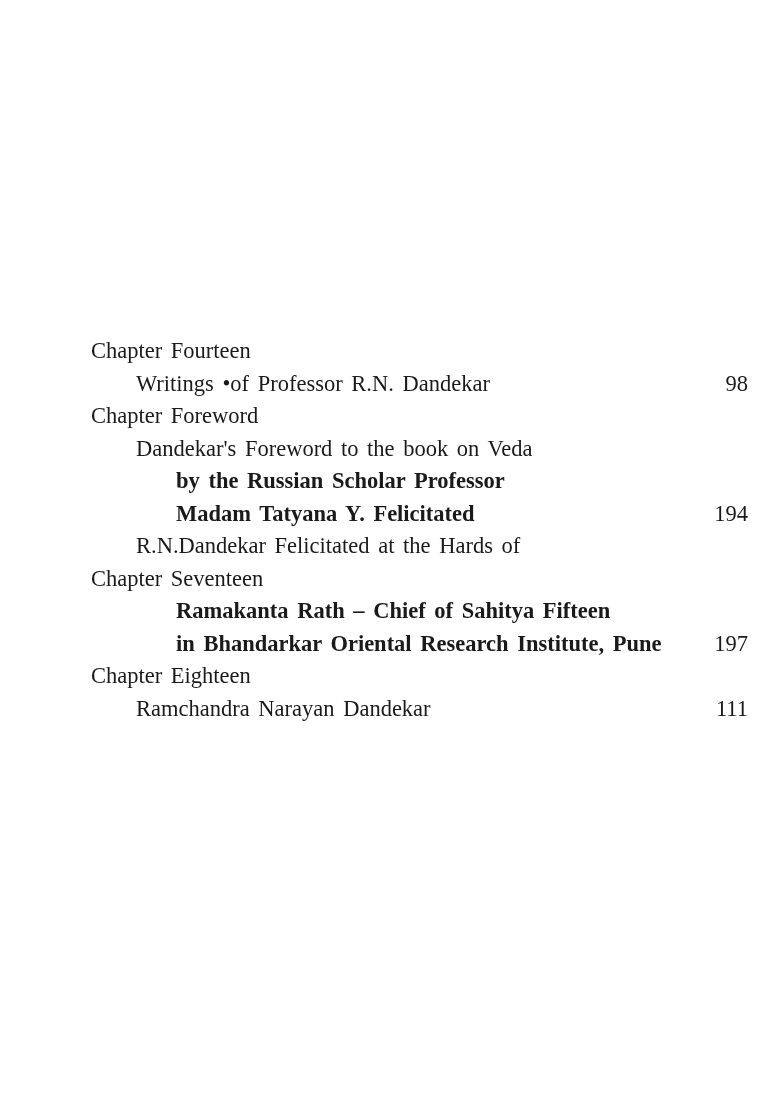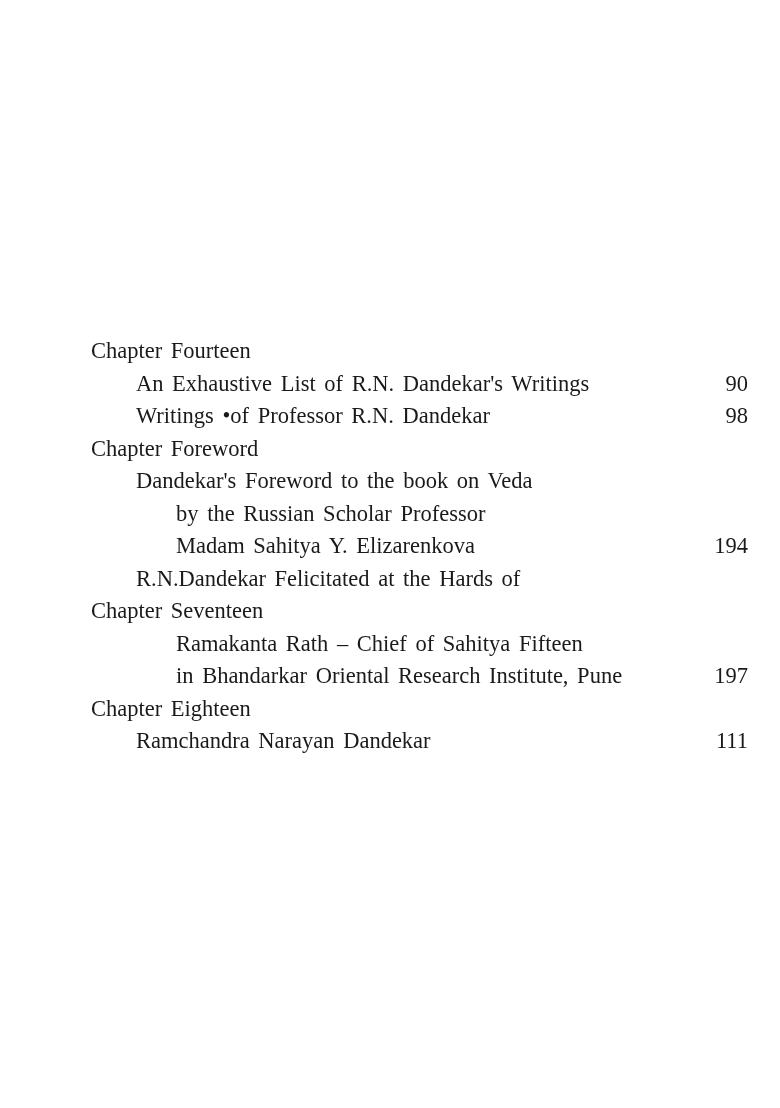--- a/index.html
+++ b/index.html
@@ -29,56 +29,52 @@
       white-space: nowrap;
       word-spacing: 3px;
       margin-left: 46px;
     }
     .line .text {
       position: absolute;
       top: 0;
     }
     .lvl0 .text { left: 0; }
     .lvl1 .text { left: 45px; }
-    .lvl2 .text { left: 85px; }
+    .lvl2 .text { left: 85px; font-weight: bold; }
     .line .page {
       position: absolute;
       right: 2px;
       top: 0;
     }
   </style>
 </head>
 <body>
 
 <div class="toc">
 
   <div class="line lvl0">
     <span class="text">Chapter Fourteen</span>
-  </div>
-  <div class="line lvl1">
-    <span class="text">An Exhaustive List of R.N. Dandekar's Writings</span>
-    <span class="page">90</span>
   </div>
 
   <div class="line lvl1">
     <span class="text">Writings •of Professor R.N. Dandekar</span>
     <span class="page">98</span>
   </div>
 
   <div class="line lvl0">
     <span class="text">Chapter Foreword</span>
   </div>
   <div class="line lvl1">
     <span class="text">Dandekar's Foreword to the book on Veda</span>
   </div>
   <div class="line lvl2">
     <span class="text">by the Russian Scholar Professor</span>
   </div>
   <div class="line lvl2">
-    <span class="text">Madam Sahitya Y. Elizarenkova</span>
+    <span class="text">Madam Tatyana Y. Felicitated</span>
     <span class="page">194</span>
   </div>
 
   <div class="line lvl1">
     <span class="text">R.N.Dandekar Felicitated at the Hards of</span>
   </div>
   <div class="line lvl0">
     <span class="text">Chapter Seventeen</span>
   </div>
   <div class="line lvl2">

